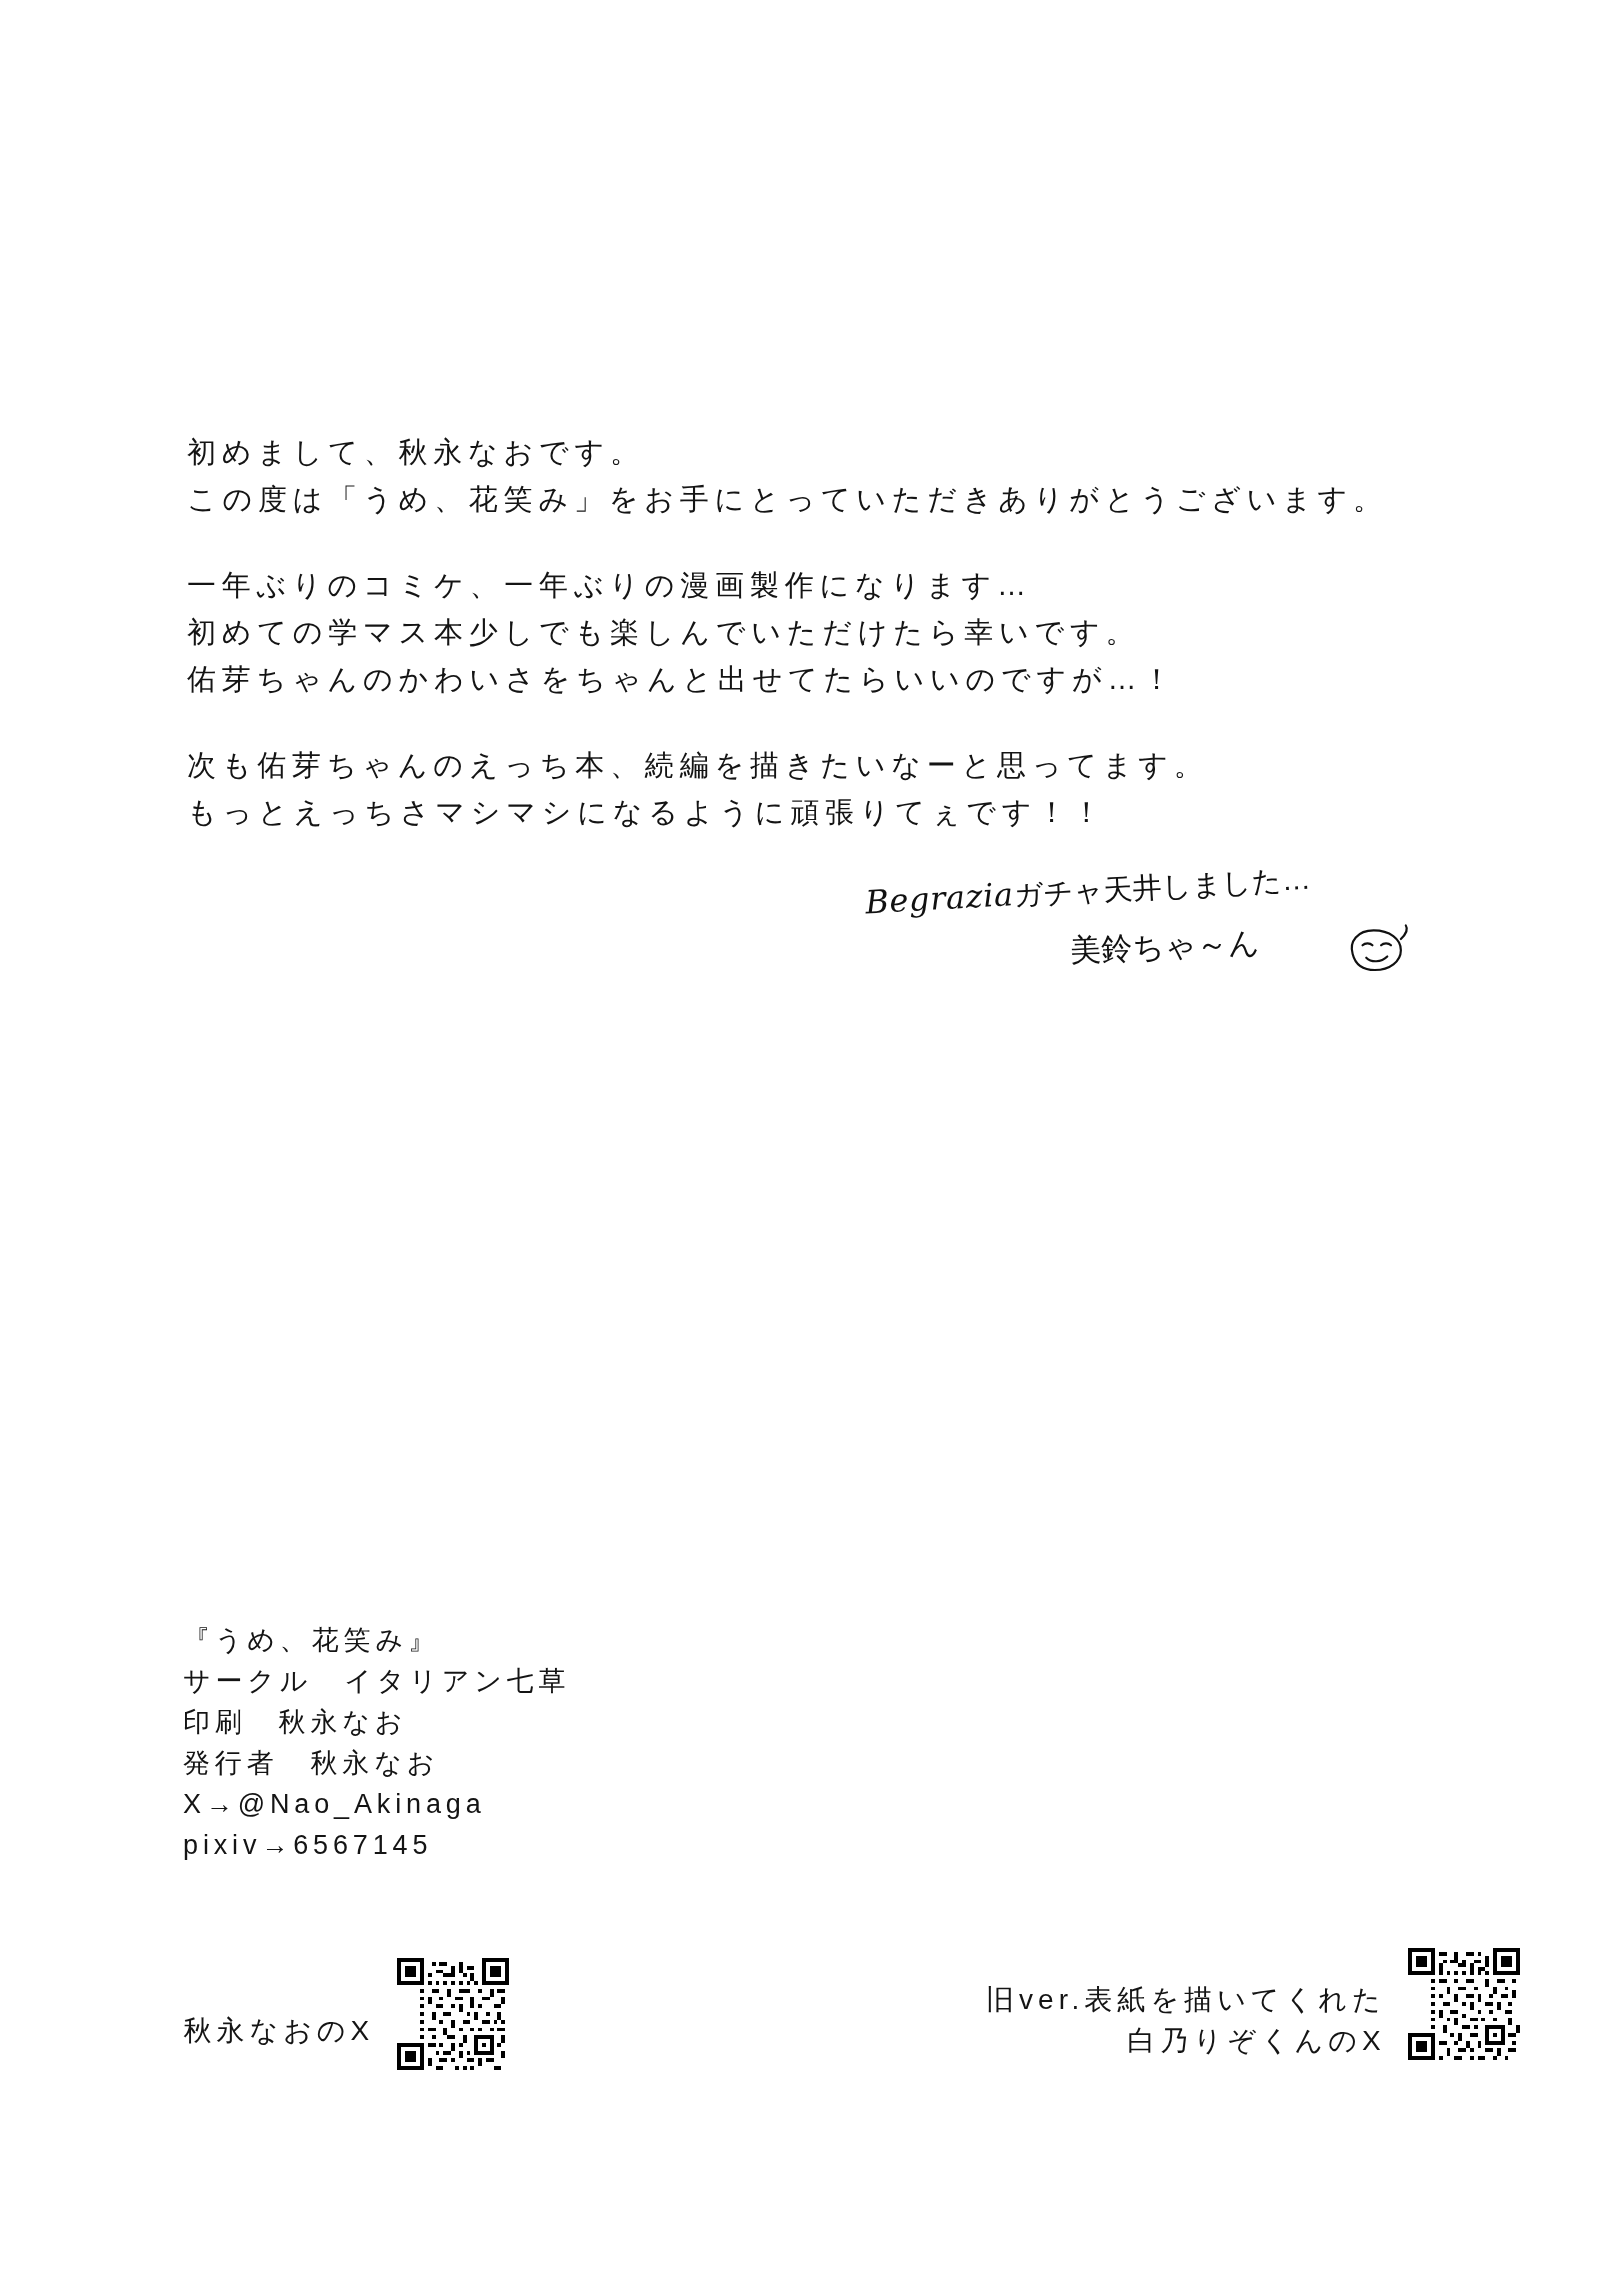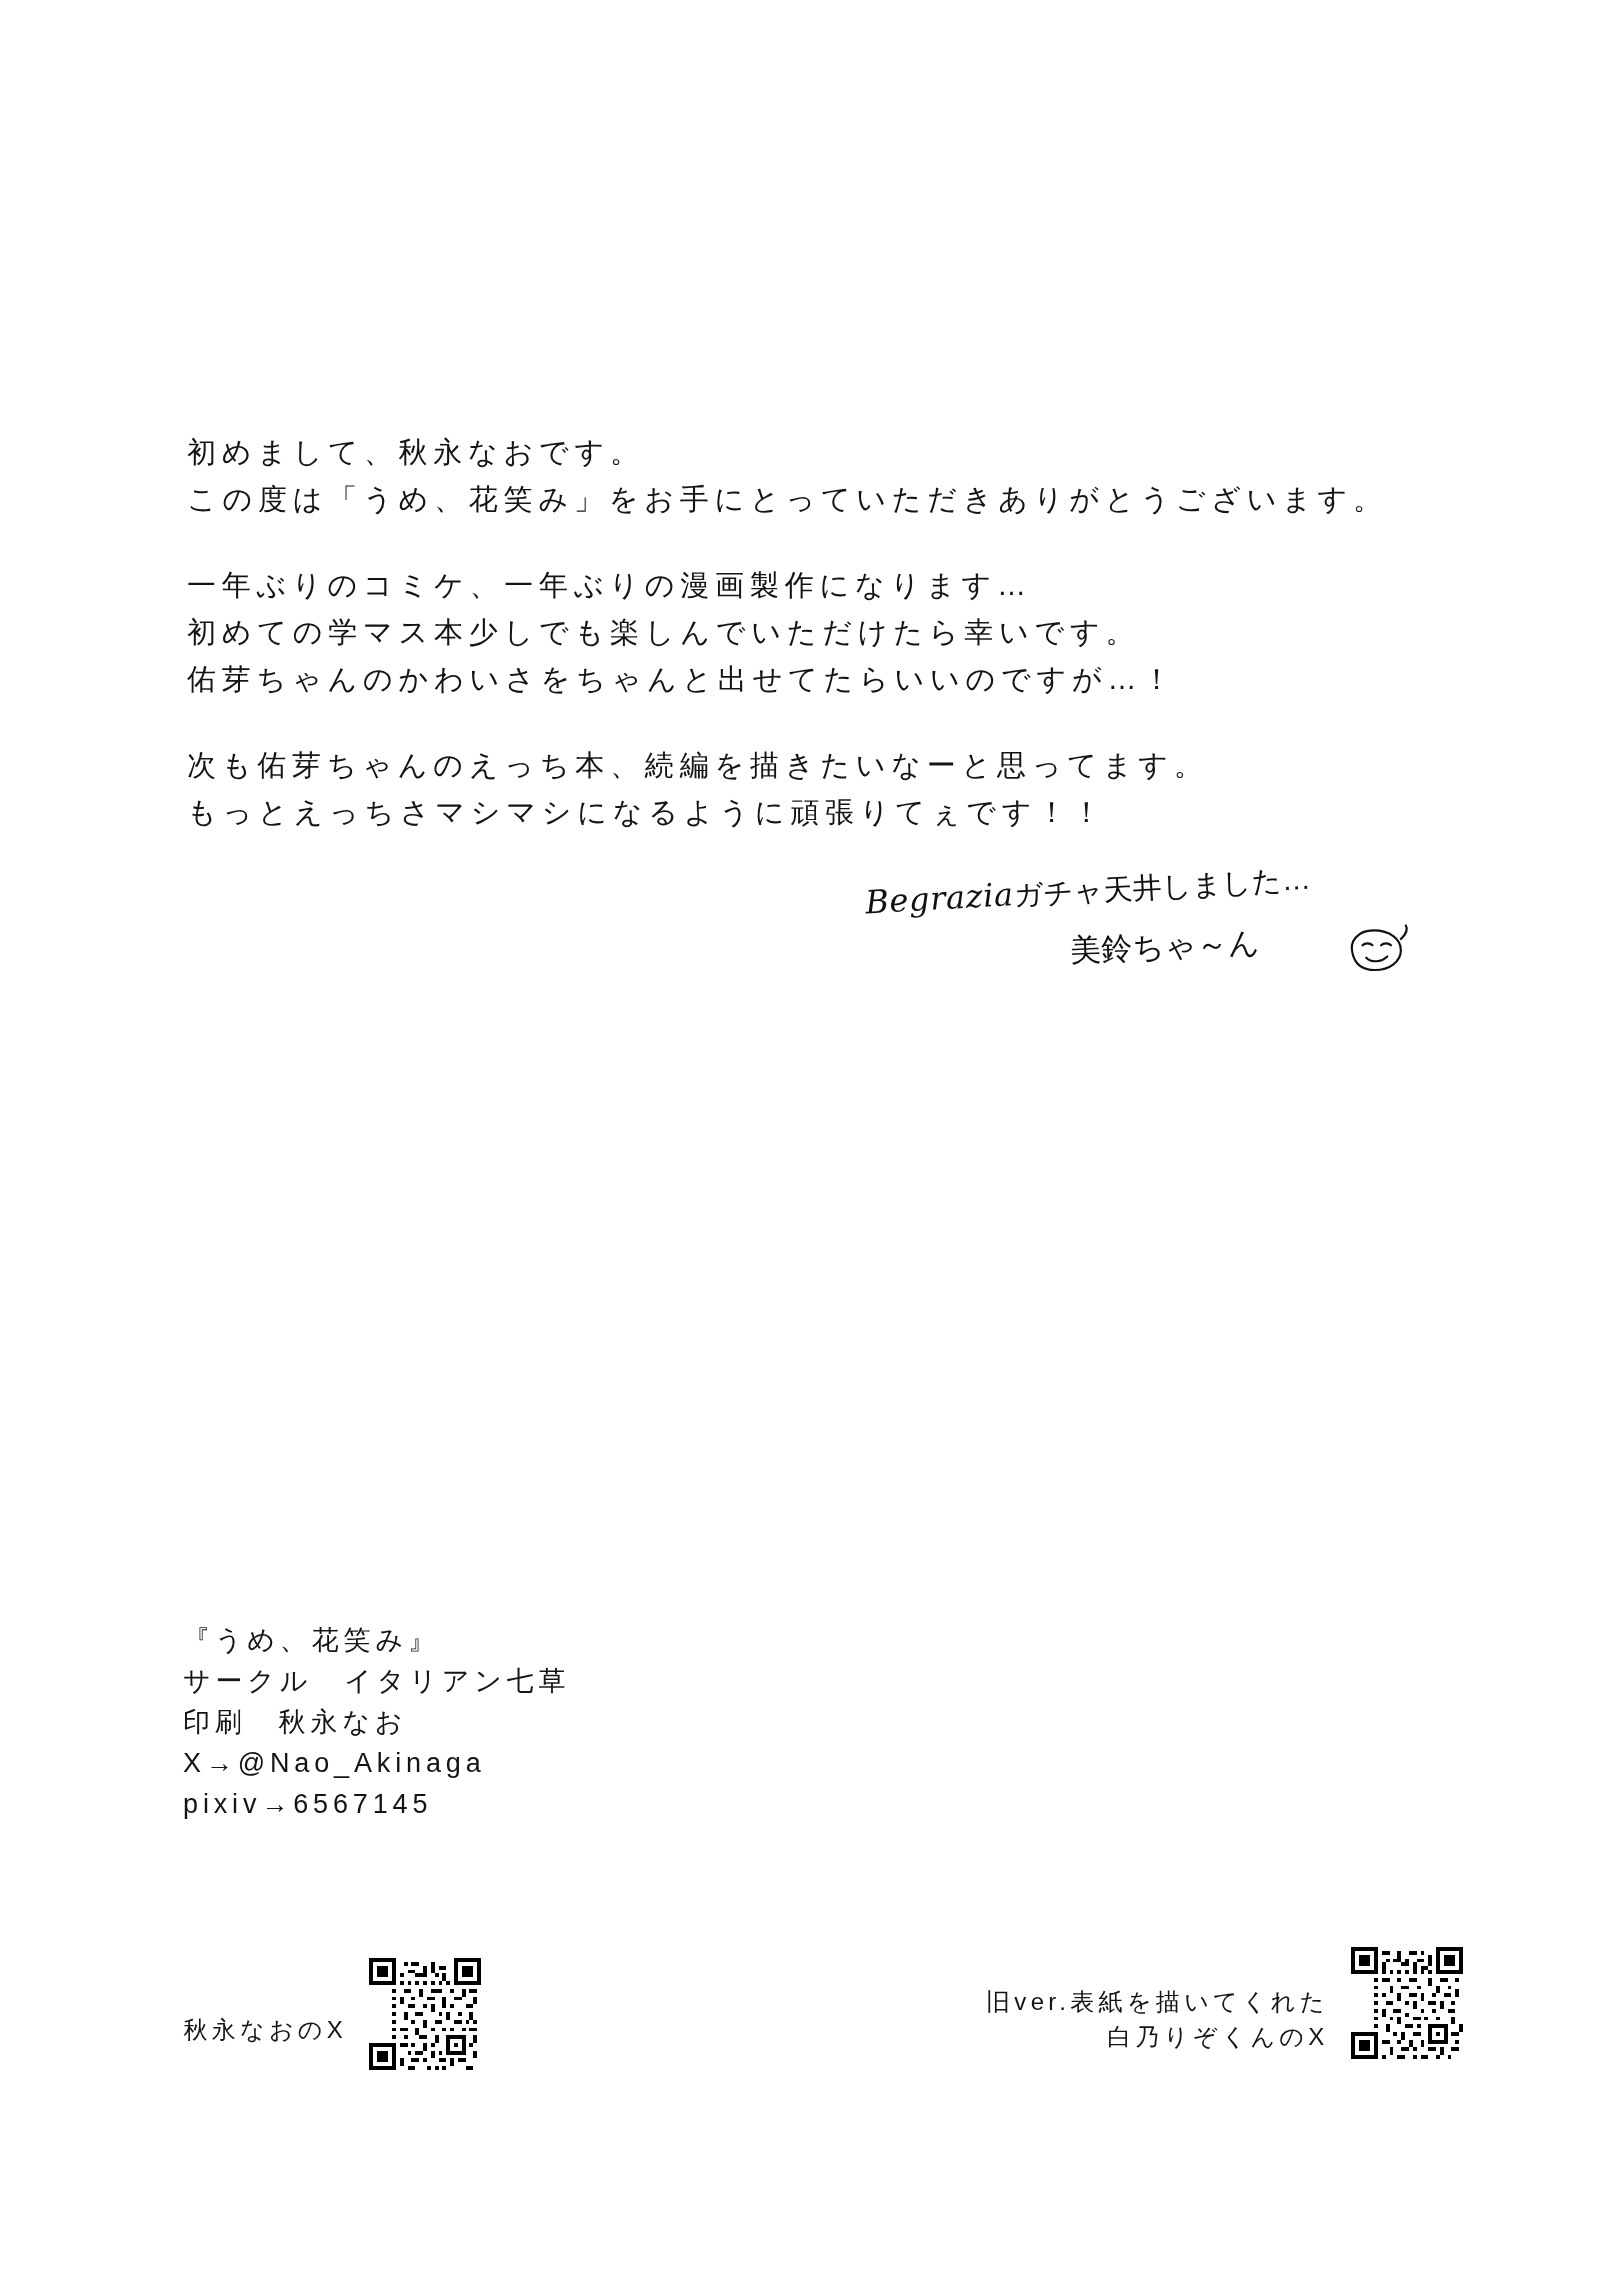--- a/index.html
+++ b/index.html
@@ -112,21 +112,21 @@
   }
   .qr-block {
     position: absolute;
     display: flex;
     align-items: center;
   }
   .qr-block.left { left: 12.4px; top: 17.4px; justify-content: space-between; }
   .qr-block.right { left: 815px; top: 6.2px; }
 
   .qr-caption {
-    font-size: 24px;
+    font-size: 28px;
     letter-spacing: 0.18em;
     line-height: 1.45;
     color: #141414;
     text-align: right;
     margin-right: 22.4px;
     white-space: nowrap;
     margin-top: 33px;
   }
   .qr-code {
     width: 112px;
@@ -170,20 +170,21 @@
         <path d="M36 64 C44 72 60 72 70 62"></path>
         <path d="M92 34 C100 26 104 18 100 12"></path>
       </svg>
     </div>
   </div>
 
   <div class="colophon">
     <div class="colophon-line">『うめ、花笑み』</div>
     <div class="colophon-line">サークル　イタリアン七草</div>
     <div class="colophon-line">印刷　秋永なお</div>
+    <div class="colophon-line">発行者　秋永なお</div>
     <div class="colophon-line">X→@Nao_Akinaga</div>
     <div class="colophon-line">pixiv→6567145</div>
   </div>
 
   <div class="qr-area">
 
     <div class="qr-block left">
       <div class="qr-caption">
         <div>秋永なおのX</div>
       </div>

